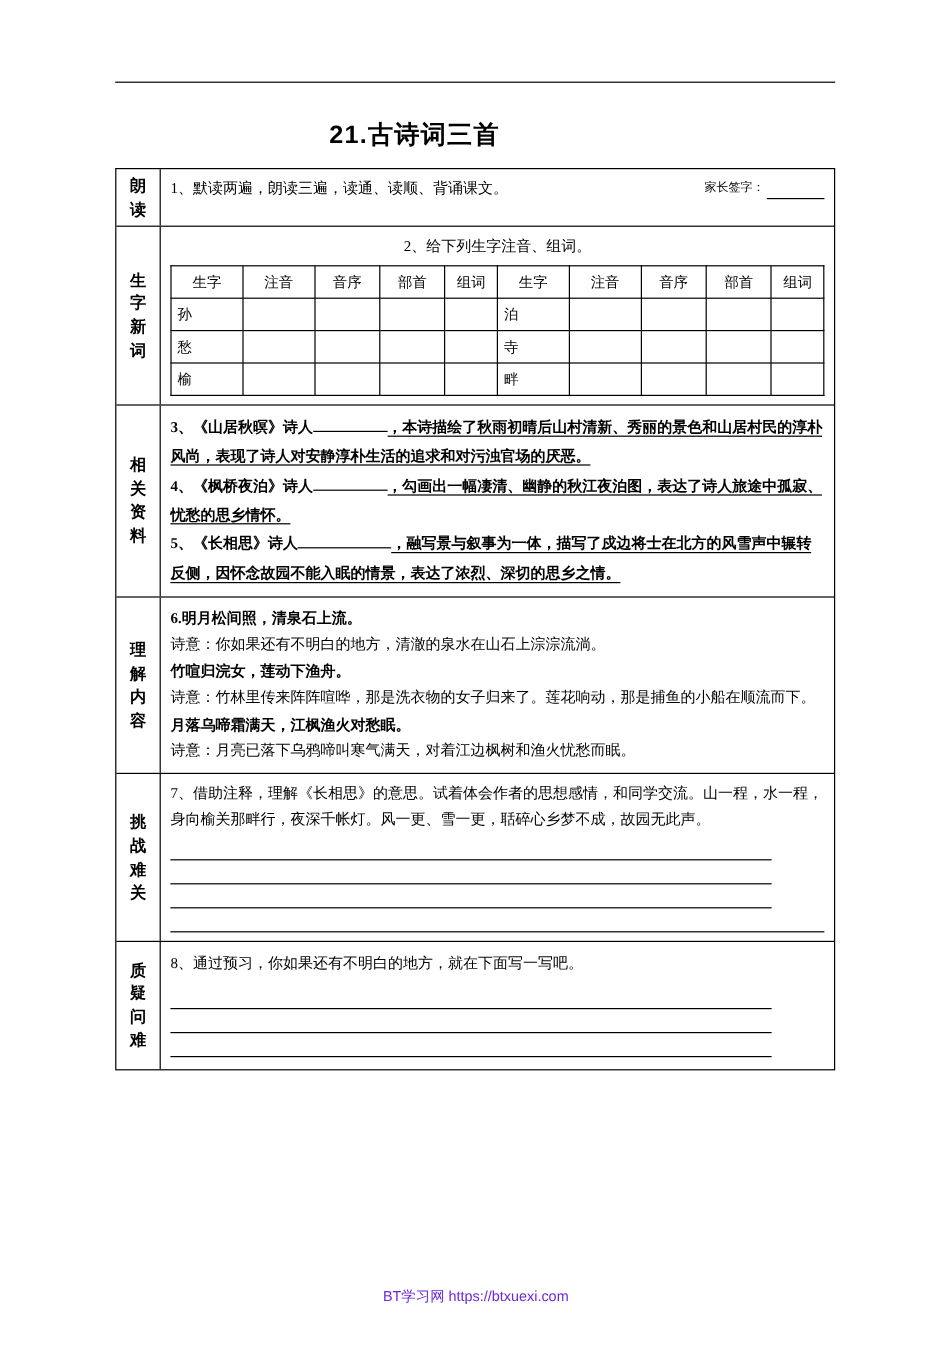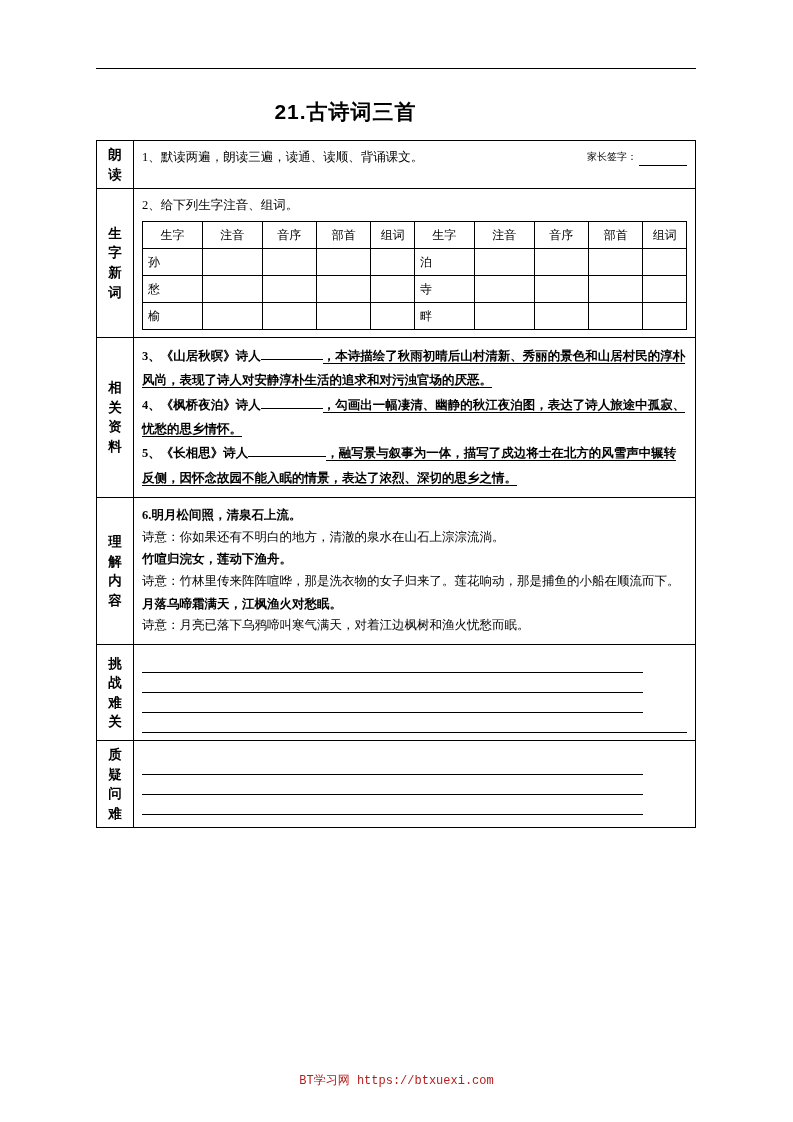--- a/index.html
+++ b/index.html
@@ -90,21 +90,21 @@
     font-size: 10px;
   }
   .sign .blank {
     display: inline-block;
     width: 48px;
     border-bottom: 1px solid #000;
     height: 13px;
     margin-left: 2px;
   }
   
-  .sub-title { font-size: 12.5px; margin-bottom: 5px; }
+  .sub-title { font-size: 12.5px; margin-bottom: 5px; text-align: center; }
   table.words {
     border-collapse: collapse;
     width: 100%;
     table-layout: fixed;
   }
   table.words td {
     border: 1px solid #000;
     height: 24px;
     font-size: 12px;
     padding: 1px 5px;
@@ -144,22 +144,22 @@
     height: 19px;
   }
   .blank-line.short { width: 92%; }
   .footer {
     position: absolute;
     left: 0;
     top: 1072px;
     width: 793px;
     text-align: center;
     font-size: 12px;
-    color: #b91c1c;
-    font-family: Liberation Mono, monospace;
+    color: #6d28d9;
+    font-family: Liberation Sans, sans-serif;
   }
 </style>
 </head>
 <body>
 
 <div class="page">
 
   <div class="top-rule"></div>
 
   <div class="title">21.古诗词三首</div>
@@ -296,37 +296,39 @@
     </div>
 
     <div class="row">
       <div class="label-cell">
         <span>挑</span>
         <span>战</span>
         <span>难</span>
         <span>关</span>
       </div>
       <div class="content-cell">
+        <div class="mean-line">7、借助注释，理解《长相思》的意思。试着体会作者的思想感情，和同学交流。山一程，水一程，身向榆关那畔行，夜深千帐灯。风一更、雪一更，聒碎心乡梦不成，故园无此声。</div>
         <div class="blank-lines">
           <div class="blank-line short"></div>
           <div class="blank-line short"></div>
           <div class="blank-line short"></div>
           <div class="blank-line"></div>
         </div>
       </div>
     </div>
 
     <div class="row">
       <div class="label-cell">
         <span>质</span>
         <span>疑</span>
         <span>问</span>
         <span>难</span>
       </div>
       <div class="content-cell" style="padding-top:8px;padding-bottom:10px;">
+        <div class="mean-line">8、通过预习，你如果还有不明白的地方，就在下面写一写吧。</div>
         <div class="blank-lines" style="margin-top:6px;">
           <div class="blank-line short"></div>
           <div class="blank-line short"></div>
           <div class="blank-line short"></div>
         </div>
       </div>
     </div>
 
   </div>
 

